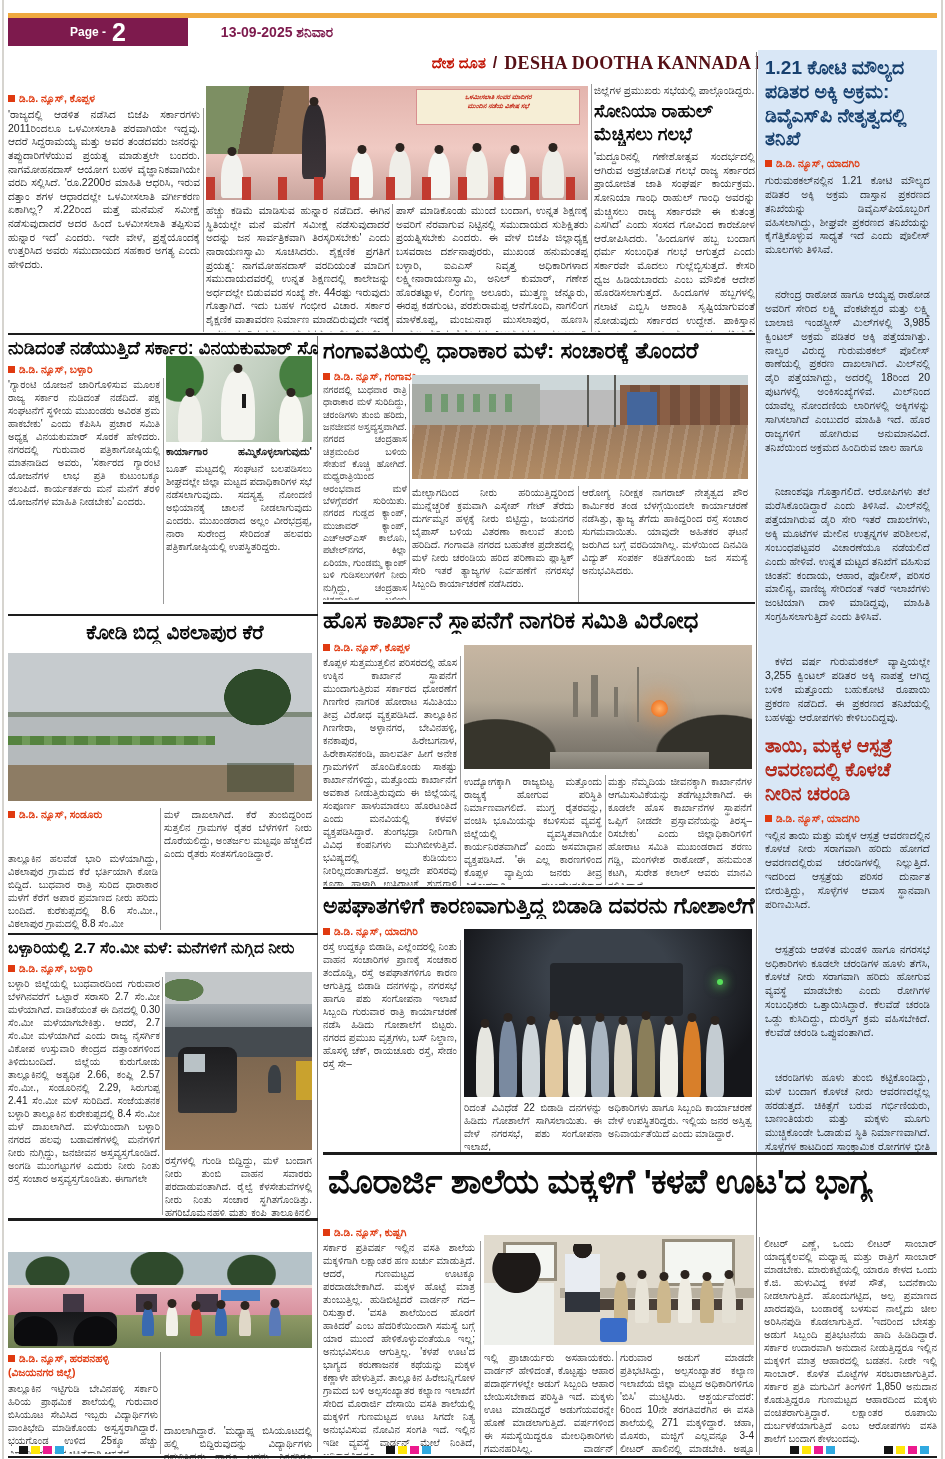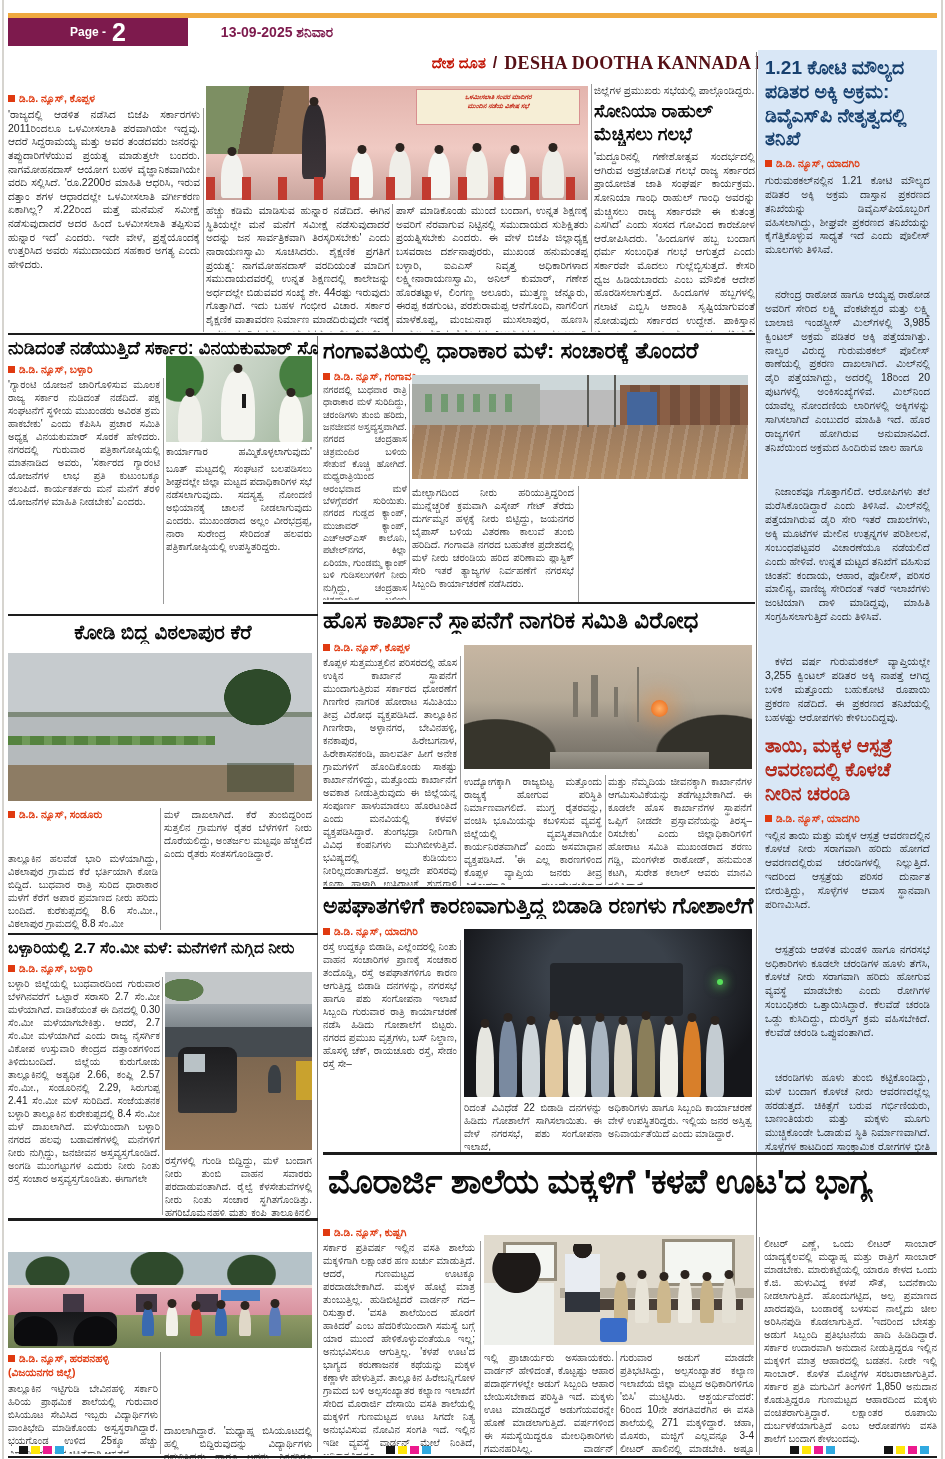--- a/index.html
+++ b/index.html
@@ -21,21 +21,21 @@
   .mast .brand .kn{color:#c21505;font-weight:bold;font-size:15px;}
   .mast .brand .sep{color:#571016;font-weight:bold;font-size:16px;}
   .mast .brand .en{color:#571016;font-weight:bold;font-size:18px;font-family:"Liberation Serif","DejaVu Serif",serif;letter-spacing:.3px;}
 
   
   .hl{position:absolute;font-weight:bold;color:#0b0b0b;white-space:nowrap;overflow:hidden;}
   .hl2{position:absolute;font-weight:bold;color:#0b0b0b;overflow:hidden;}
   .by{position:absolute;color:#e03a10;font-weight:bold;font-size:10.5px;white-space:nowrap;overflow:hidden;}
   .by .sq{display:inline-block;width:7px;height:7px;background:#e03a10;margin-right:4px;}
   .col{position:absolute;text-align:justify;font-size:10.5px;line-height:1.3;overflow:hidden;color:#1c1c1c;}
-  .cap{position:absolute;display:flex;justify-content:space-between;font-weight:normal;font-size:10px;overflow:hidden;}
+  .cap{position:absolute;display:flex;justify-content:space-between;font-weight:bold;font-size:10px;overflow:hidden;}
 
   
   .side{position:absolute;left:758px;top:50px;width:179px;height:1103px;background:#d9e7f6;
         box-sizing:border-box;padding:6px 7px;overflow:hidden;}
   .side .sh1{color:#17406e;font-weight:bold;font-size:19px;line-height:1.25;margin:0 0 6px 0;}
   .side .sh2{color:#b1281a;font-weight:bold;font-size:19px;line-height:1.25;margin:10px 0 6px 0;}
   .side .sby{color:#e03a10;font-weight:bold;font-size:10.5px;margin:0 0 4px 0;}
   .side .sby .sq{display:inline-block;width:7px;height:7px;background:#e03a10;margin-right:4px;}
   .side p{margin:0 0 2px 0;text-align:justify;font-size:10.5px;line-height:1.32;color:#1c1c1c;}
   .side p+p{text-indent:10px;margin-top:31px;}
@@ -209,20 +209,21 @@
     <i class="sky"></i>
     <i class="wall"></i>
     <i class="gr"></i>
     <i class="shops"></i>
     <i class="door"></i>
     <i class="water"></i>
     <i class="pole" style="left:52%"></i>
     <i class="pole" style="left:60%"></i>
   </div>
   <div class="col" style="left:412px;top:486px;width:162px;height:116px;font-size:10px">ಮೇಲ್ಭಾಗದಿಂದ ನೀರು ಹರಿಯುತ್ತಿದ್ದರಿಂದ ಮುನ್ನೆಚ್ಚರಿಕೆ ಕ್ರಮವಾಗಿ ಎಸ್ಕೇಪ್ ಗೇಟ್ ತೆರೆದು ದುರ್ಗಮ್ಮನ ಹಳ್ಳಕ್ಕೆ ನೀರು ಬಿಟ್ಟಿದ್ದು, ಜಯನಗರ ಬೈಪಾಸ್ ಬಳಿಯ ವಿತರಣಾ ಕಾಲುವೆ ತುಂಬಿ ಹರಿದಿದೆ. ಗಂಗಾವತಿ ನಗರದ ಬಹುತೇಕ ಪ್ರದೇಶದಲ್ಲಿ ಮಳೆ ನೀರು ಚರಂಡಿಯ ಹರಿದ ಪರಿಣಾಮ ಪ್ಲಾಸ್ಟಿಕ್ ಸೇರಿ ಇತರೆ ತ್ಯಾಜ್ಯಗಳ ನಿರ್ವಹಣೆಗೆ ನಗರಸಭೆ ಸಿಬ್ಬಂದಿ ಕಾರ್ಯಾಚರಣೆ ನಡೆಸಿದರು.</div>
+  <div class="col" style="left:582px;top:486px;width:166px;height:116px;font-size:10px">ಆರೋಗ್ಯ ನಿರೀಕ್ಷಕ ನಾಗರಾಜ್ ನೇತೃತ್ವದ ಪೌರ ಕಾರ್ಮಿಕರ ತಂಡ ಬೆಳಗ್ಗೆಯಿಂದಲೇ ಕಾರ್ಯಾಚರಣೆ ನಡೆಸಿತ್ತು, ತ್ಯಾಜ್ಯ ತೆಗೆದು ಹಾಕಿದ್ದರಿಂದ ರಸ್ತೆ ಸಂಚಾರ ಸುಗಮವಾಯಿತು. ಯಾವುದೇ ಅಹಿತಕರ ಘಟನೆ ಜರುಗಿದ ಬಗ್ಗೆ ವರದಿಯಾಗಿಲ್ಲ. ಮಳೆಯಿಂದ ದಿನವಿಡಿ ವಿದ್ಯುತ್ ಸಂಪರ್ಕ ಕಡಿತಗೊಂಡು ಜನ ಸಮಸ್ಯೆ ಅನುಭವಿಸಿದರು.</div>
   <div class="vr" style="left:409px;top:384px;height:216px"></div>
   <div class="vr" style="left:578px;top:486px;height:116px"></div>
 
   <div class="hr" style="left:323px;top:602px;width:432px"></div>
   <div class="hl" style="left:323px;top:607px;width:432px;font-size:23px">ಹೊಸ ಕಾರ್ಖಾನೆ ಸ್ಥಾಪನೆಗೆ ನಾಗರಿಕ ಸಮಿತಿ ವಿರೋಧ</div>
   <div class="by" style="left:323px;top:641px;width:200px"><span class="sq"></span><span>ಡಿ.ಡಿ. ನ್ಯೂಸ್, ಕೊಪ್ಪಳ</span></div>
   <div class="col" style="left:323px;top:656px;width:134px;height:230px;font-size:10px">ಕೊಪ್ಪಳ ಸುತ್ತಮುತ್ತಲಿನ ಪರಿಸರದಲ್ಲಿ ಹೊಸ ಉಕ್ಕಿನ ಕಾರ್ಖಾನೆ ಸ್ಥಾಪನೆಗೆ ಮುಂದಾಗುತ್ತಿರುವ ಸರ್ಕಾರದ ಧೋರಣೆಗೆ ಗಿಣಗೇರ ನಾಗರಿಕ ಹೋರಾಟ ಸಮಿತಿಯು ತೀವ್ರ ವಿರೋಧ ವ್ಯಕ್ತಪಡಿಸಿದೆ. ತಾಲ್ಲೂಕಿನ ಗಿಣಗೇರಾ, ಅಳ್ಳಾನಗರ, ಬೇವಿನಹಳ್ಳಿ, ಕನಕಾಪುರ, ಹಿರೇಬಗನಾಳ, ಹಿರೇಕಾಸನಕಂಡಿ, ಹಾಲವರ್ತಿ ಹೀಗೆ ಅನೇಕ ಗ್ರಾಮಗಳಿಗೆ ಹೊಂದಿಕೊಂಡು ಸಾಕಷ್ಟು ಕಾರ್ಖಾನೆಗಳಿದ್ದು, ಮತ್ತೊಂದು ಕಾರ್ಖಾನೆಗೆ ಅವಕಾಶ ನೀಡುತ್ತಿರುವುದು ಈ ಜಿಲ್ಲೆಯನ್ನ ಸಂಪೂರ್ಣ ಹಾಳುಮಾಡಲು ಹೊರಟಂತಿದೆ ಎಂದು ಮನವಿಯಲ್ಲಿ ಕಳವಳ ವ್ಯಕ್ತಪಡಿಸಿದ್ದಾರೆ. ತುಂಗಭದ್ರಾ ನೀರಿಗಾಗಿ ವಿವಿಧ ಕಂಪನಿಗಳು ಮುಗಿಬೀಳುತ್ತಿವೆ. ಭವಿಷ್ಯದಲ್ಲಿ ಕುಡಿಯಲು ನೀರಿಲ್ಲದಂತಾಗುತ್ತದೆ. ಅಲ್ಲದೇ ಪರಿಸರವು ಕೂಡಾ ಹಾಳಾಗಿ ಉಸಿರಾಟಕ್ಕೆ ಶುದ್ಧಗಾಳಿ ಇಲ್ಲದಂತಾಗುತ್ತದೆ. ಫಲವತ್ತಾದ ಕೃಷಿಭೂಮಿಯನ್ನು ಕಳೆದುಕೊಂಡು ರೈತರು</div>
   <div class="ph p5" style="left:464px;top:645px;width:288px;height:124px">
     <i class="sun"></i>
     <i class="tw" style="left:38%;top:30%;width:5px;height:28%"></i>
@@ -232,21 +233,21 @@
     <i class="trL"></i>
     <i class="trR"></i>
     <i class="road"></i>
   </div>
   <div class="col" style="left:464px;top:775px;width:138px;height:110px;font-size:10px">ಉದ್ಯೋಗಕ್ಕಾಗಿ ರಾಜ್ಯಬಿಟ್ಟ ಮತ್ತೊಂದು ರಾಜ್ಯಕ್ಕೆ ಹೋಗುವ ಪರಿಸ್ಥಿತಿ ನಿರ್ಮಾಣವಾಗಲಿದೆ. ಮುಗ್ಧ ರೈತರವನ್ನು, ವಂಚಿಸಿ ಭೂಮಿಯನ್ನು ಕಬಳಿಸುವ ವ್ಯವಸ್ಥೆ ಜಿಲ್ಲೆಯಲ್ಲಿ ವ್ಯವಸ್ಥಿತವಾಗಿಯೇ ಕಾರ್ಯನಿರತವಾಗಿದೆ' ಎಂದು ಅಸಮಾಧಾನ ವ್ಯಕ್ತಪಡಿಸಿದೆ. 'ಈ ಎಲ್ಲ ಕಾರಣಗಳಿಂದ ಕೊಪ್ಪಳ ವ್ಯಾಪ್ತಿಯ ಜನರು ತೀವ್ರ ವಿರೋಧಕ್ಕಾಗಿ ಮುಂದೆಬರಬೇಕಾದ ಅಗತ್ಯವಿದೆ</div>
   <div class="col" style="left:608px;top:775px;width:144px;height:110px;font-size:10px">ಮತ್ತು ನೆಮ್ಮದಿಯ ಜೀವನಕ್ಕಾಗಿ ಕಾರ್ಖಾನೆಗಳ ಆಗಮಿಸುವಿಕೆಯನ್ನು ತಡೆಗಟ್ಟಬೇಕಾಗಿದೆ. ಈ ಕೂಡಲೇ ಹೊಸ ಕಾರ್ಖಾನೆಗಳ ಸ್ಥಾಪನೆಗೆ ಒಪ್ಪಿಗೆ ನೀಡದೇ ಪ್ರಸ್ತಾವನೆಯನ್ನು ತಿರಸ್ಕ– ರಿಸಬೇಕು' ಎಂದು ಜಿಲ್ಲಾಧಿಕಾರಿಗಳಿಗೆ ಹೋರಾಟ ಸಮಿತಿ ಮುಖಂಡರಾದ ಶರಣು ಗಡ್ಡಿ, ಮಂಗಳೇಶ ರಾಠೋಡ್, ಹನುಮಂತ ಕಟಗಿ, ಸುರೇಶ ಕಲಾಲ್ ಆವರು ಮಾನವಿ ಸಲ್ಲಿಸಿದ್ದಾರೆ.</div>
   <div class="vr" style="left:460px;top:656px;height:230px"></div>
   <div class="vr" style="left:605px;top:775px;height:110px"></div>
 
   <div class="hr" style="left:8px;top:614px;width:310px"></div>
-  <div class="hl" style="left:8px;top:621px;width:310px;font-size:20px;text-align:center">ಕೋಡಿ ಬಿದ್ದ ವಿಠಲಾಪುರ ಕೆರೆ</div>
+  <div class="hl" style="left:20px;top:621px;width:310px;font-size:20px;text-align:center">ಕೋಡಿ ಬಿದ್ದ ವಿಠಲಾಪುರ ಕೆರೆ</div>
   <div class="ph p4" style="left:8px;top:653px;width:304px;height:148px">
     <i class="sky"></i>
     <i class="line"></i>
     <i class="water"></i>
     <i class="net"></i>
     <i class="tree"></i>
     <i class="marsh"></i>
     <i class="refl"></i>
   </div>
   <div class="by" style="left:8px;top:808px;width:150px"><span class="sq"></span><span>ಡಿ.ಡಿ. ನ್ಯೂಸ್, ಸಂಡೂರು</span></div>
@@ -266,21 +267,21 @@
     <i class="water"></i>
     <i class="auto"></i>
     <i class="win"></i>
     <i class="rider"></i>
     <i class="yauto"></i>
   </div>
   <div class="col" style="left:165px;top:1154px;width:147px;height:62px;font-size:10px">ರಸ್ತೆಗಳಲ್ಲಿ ಗುಂಡಿ ಬಿದ್ದಿದ್ದು, ಮಳೆ ಬಂದಾಗ ನೀರು ತುಂಬಿ ವಾಹನ ಸವಾರರು ಪರದಾಡುವಂತಾಗಿದೆ. ರೈಲ್ವೆ ಕೆಳಸೇತುವೆಗಳಲ್ಲಿ ನೀರು ನಿಂತು ಸಂಚಾರ ಸ್ಥಗಿತಗೊಂಡಿತ್ತು. ಹಗರಿಬೊಮ್ಮನಹಳ್ಳಿ ಮತ್ತು ಕಂಪ್ಲಿ ತಾಲ್ಲೂಕಿನಲ್ಲಿ ಶಾಲಾ ಒಂದೊಂದು ಮನೆಗಳಿಗೆ ಹಾನಿಯಾಗಿವೆ.</div>
   <div class="vr" style="left:162px;top:977px;height:238px"></div>
 
   <div class="hr" style="left:323px;top:887px;width:432px"></div>
-  <div class="hl" style="left:323px;top:893px;width:432px;font-size:22px">ಅಪಘಾತಗಳಿಗೆ ಕಾರಣವಾಗುತ್ತಿದ್ದ ಬಿಡಾಡಿ ರಣಗಳು ಗೋಶಾಲೆಗೆ</div>
+  <div class="hl" style="left:323px;top:893px;width:432px;font-size:22px">ಅಪಘಾತಗಳಿಗೆ ಕಾರಣವಾಗುತ್ತಿದ್ದ ಬಿಡಾಡಿ ದವರನು ಗೋಶಾಲೆಗೆ</div>
   <div class="by" style="left:323px;top:925px;width:200px"><span class="sq"></span><span>ಡಿ.ಡಿ. ನ್ಯೂಸ್, ಯಾದಗಿರಿ</span></div>
   <div class="col" style="left:323px;top:940px;width:134px;height:212px;font-size:10px">ರಸ್ತೆ ಉದ್ದಕ್ಕೂ ಬಿಡಾಡಿ, ಎಲ್ಲೆಂದರಲ್ಲಿ ನಿಂತು ವಾಹನ ಸಂಚಾರಿಗಳ ಪ್ರಾಣಕ್ಕೆ ಸಂಚಕಾರ ತಂದೊಡ್ಡಿ, ರಸ್ತೆ ಅಪಘಾತಗಳಿಗೂ ಕಾರಣ ಆಗುತ್ತಿದ್ದ ಬಿಡಾಡಿ ದನಗಳನ್ನು, ನಗರಸಭೆ ಹಾಗೂ ಪಶು ಸಂಗೋಪನಾ ಇಲಾಖೆ ಸಿಬ್ಬಂದಿ ಗುರುವಾರ ರಾತ್ರಿ ಕಾರ್ಯಾಚರಣೆ ನಡೆಸಿ ಹಿಡಿದು ಗೋಶಾಲೆಗೆ ಬಿಟ್ಟರು. ನಗರದ ಪ್ರಮುಖ ವೃತ್ತಗಳು, ಬಸ್ ನಿಲ್ದಾಣ, ಹೊಸಳ್ಳಿ ಚೆಕ್, ರಾಯಚೂರು ರಸ್ತೆ, ಸೇಡಂ ರಸ್ತೆ ಸೇ–</div>
   <div class="ph p7" style="left:464px;top:929px;width:288px;height:168px">
     <i class="truck"></i>
     <i class="lamp"></i>
     <b style="left:4%;bottom:0;width:18px;height:42%;background:#e6e6e0"></b>
     <b style="left:12%;bottom:0;width:18px;height:46%;background:#7a8aa0"></b>
     <b style="left:20%;bottom:0;width:18px;height:44%;background:#cfd6da"></b>
     <b style="left:28%;bottom:0;width:18px;height:47%;background:#e2c9a0"></b>
     <b style="left:36%;bottom:0;width:18px;height:44%;background:#f2f2ec"></b>

